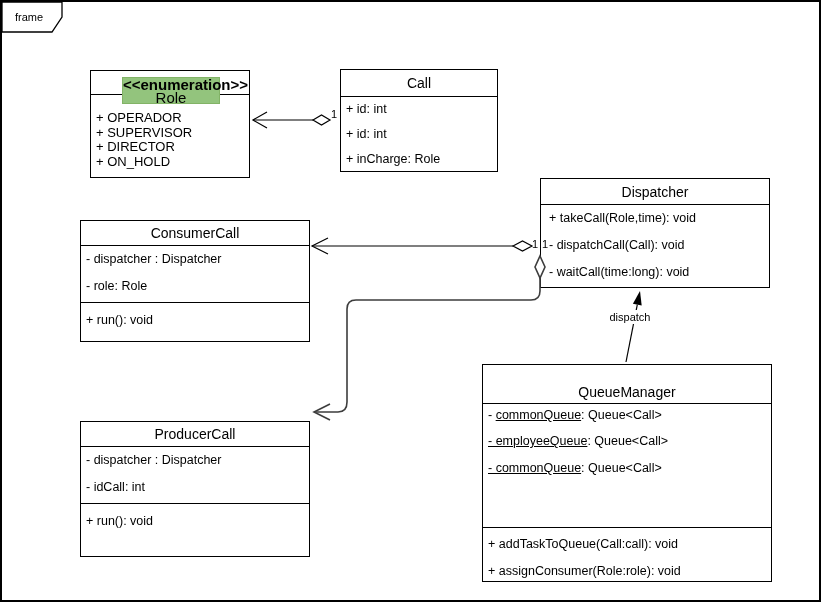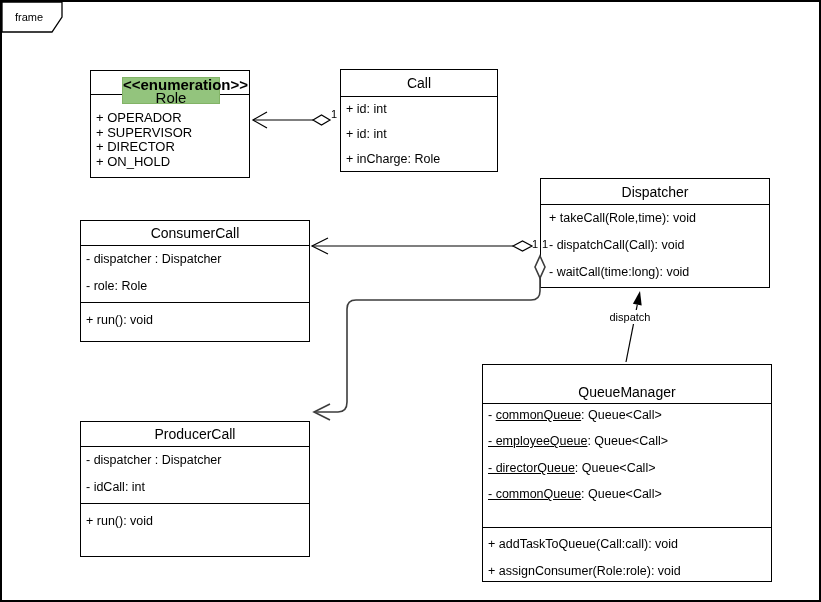--- a/index.html
+++ b/index.html
@@ -126,21 +126,20 @@
     <div class="uml-row">+ run(): void</div>
   </div>
 </div>
 
 <div class="uml-class c-queuemanager">
   <div class="uml-title">QueueManager</div>
   <div class="uml-section bordered attrs-5">
     <div class="inner">
       <div class="uml-row"><span>- </span><span class="u">commonQueue</span><span>: Queue&lt;Call&gt;</span></div>
       <div class="uml-row"><span></span><span class="u">- employeeQueue</span><span>: Queue&lt;Call&gt;</span></div>
-      <div class="uml-row"><span></span><span class="u">- directorQueue</span><span>: Queue&lt;Call&gt;</span></div>
       <div class="uml-row"><span></span><span class="u">- commonQueue</span><span>: Queue&lt;Call&gt;</span></div>
     </div>
   </div>
   <div class="uml-section methods">
     <div class="uml-row">+ addTaskToQueue(Call:call): void</div>
     <div class="uml-row">+ assignConsumer(Role:role): void</div>
   </div>
 </div>
 
 <svg class="edge-layer" viewBox="0 0 821 602" xmlns="http://www.w3.org/2000/svg">

